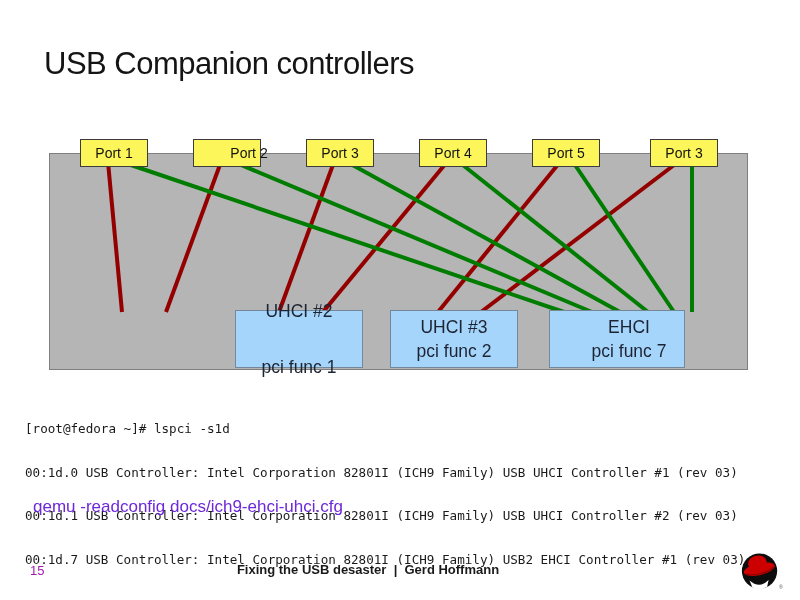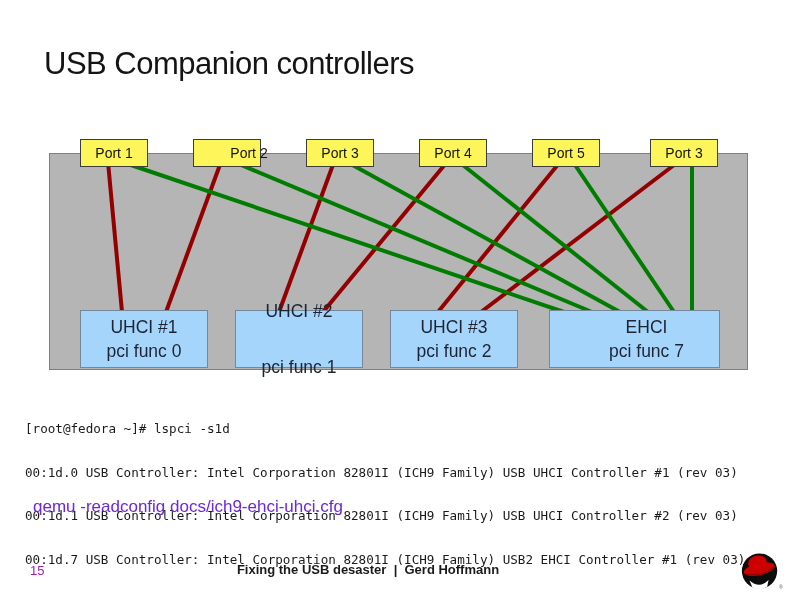--- a/index.html
+++ b/index.html
@@ -43,21 +43,21 @@
     position: absolute; top: 310px; height: 58px; width: 128px;
     background: var(--controller-fill, #a5d5fb);
     border: 1.5px solid #74889a;
     display: flex; flex-direction: column; align-items: center; justify-content: center;
     font-size: 17.5px; line-height: 24px; color: #1c2433;
     z-index: 3; text-align: center; white-space: nowrap;
   }
   .controller.c1 { left: 80px; }
   .controller.c2 { left: 235px; gap: 32px; }
   .controller.c3 { left: 390px; }
-  .controller.c4 { left: 549px; width: 171px; padding-left: 24px; }
+  .controller.c4 { left: 549px; width: 136px; padding-left: 24px; }
 
   .terminal {
     position: absolute; left: 25px; top: 393px;
     font-family: "DejaVu Sans Mono", "Liberation Mono", monospace;
     font-size: 12.6px; line-height: 14.5px; color: #1a1a1a;
     white-space: pre;
   }
 
   .command {
     position: absolute; left: 33px; top: 497px;
@@ -121,24 +121,20 @@
   <div class="port p4">
     <span>Port 4</span>
   </div>
   <div class="port p5">
     <span>Port 5</span>
   </div>
   <div class="port p6">
     <span>Port 3</span>
   </div>
 
-  <div class="controller c1">
-    <span>UHCI #1</span>
-    <span>pci func 0</span>
-  </div>
   <div class="controller c2">
     <span>UHCI #2</span>
     <span>pci func 1</span>
   </div>
   <div class="controller c3">
     <span>UHCI #3</span>
     <span>pci func 2</span>
   </div>
   <div class="controller c4">
     <span>EHCI</span>

